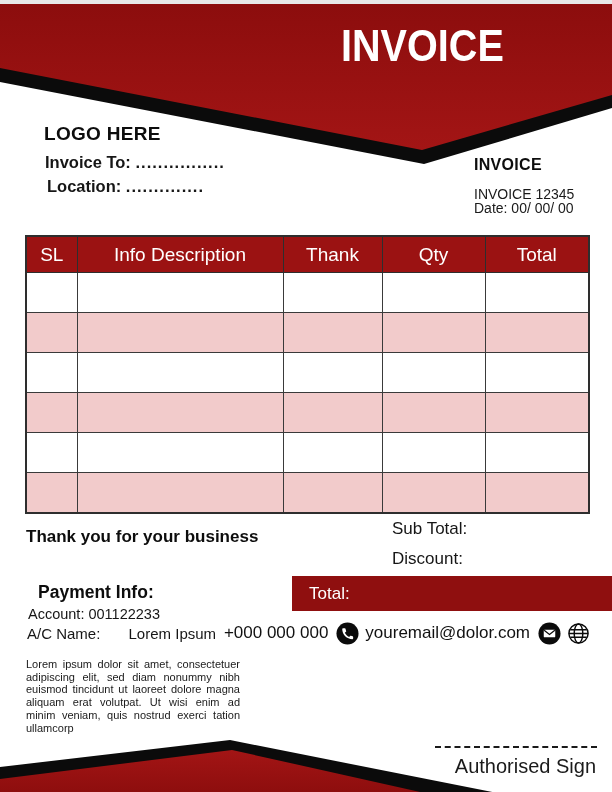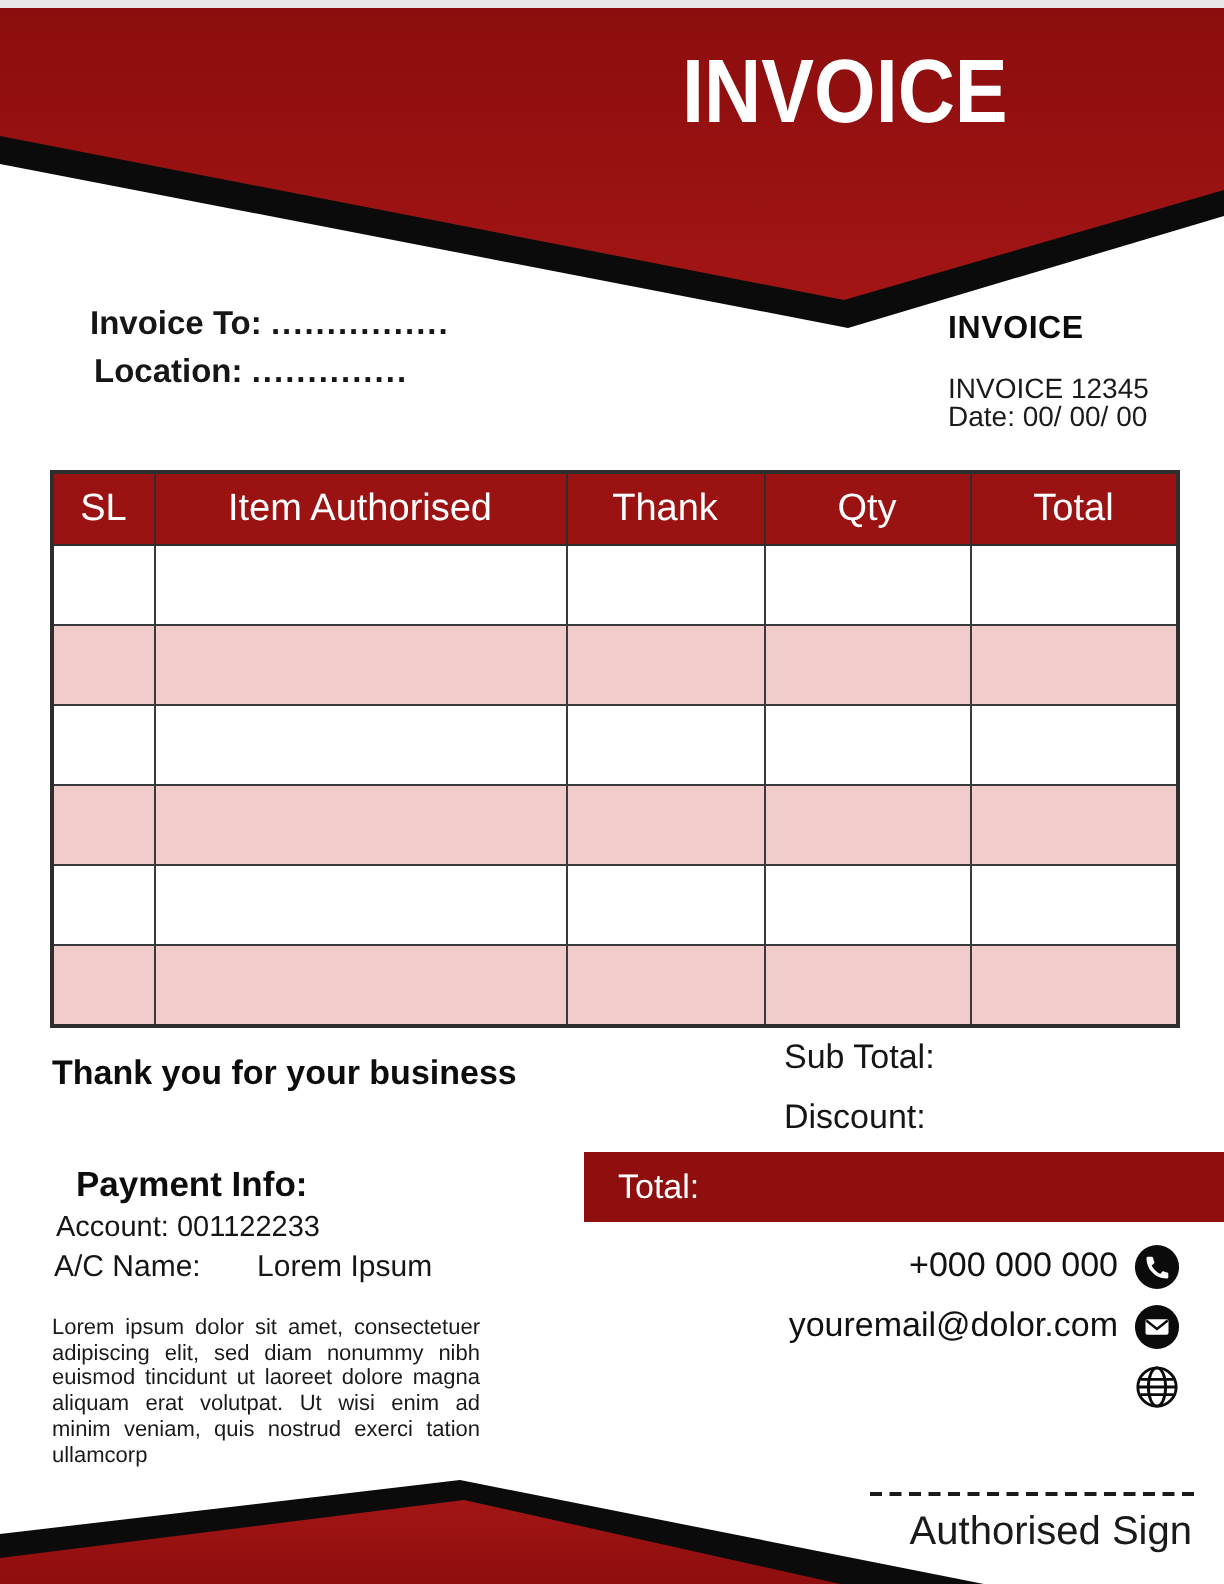--- a/index.html
+++ b/index.html
@@ -43,21 +43,21 @@
   }
   
   .payment-title{position:absolute;left:38px;top:578px;font-size:17.5px;font-weight:800;color:#0d0d0d;}
   .payment-line{position:absolute;font-size:14.5px;color:#161616;white-space:nowrap;}
   .acname-value{margin-left:24px;}
   .payment-note{
     position:absolute;left:26px;top:654px;width:214px;
     font-size:11px;line-height:12.7px;text-align:justify;color:#1a1a1a;
   }
   
-  .contact{position:absolute;right:22px;top:617px;display:flex;flex-direction:column;gap:6px;align-items:flex-end;}
+  .contact{position:absolute;right:22px;top:617px;display:flex;gap:6px;align-items:flex-end;}
   .contact-row{display:flex;align-items:center;gap:8px;height:24px;}
   .contact-row .txt{font-size:17px;color:#111;white-space:nowrap;}
   .cicon{width:23px;height:23px;display:block;}
   
   .footer-svg{position:absolute;left:0;top:730px;width:612px;height:62px;}
   .sign-dashes{position:absolute;left:435px;top:742px;width:162px;border-top:2px dashed #1a1a1a;}
   .sign-label{position:absolute;right:16px;top:751px;font-size:20px;color:#1a1a1a;}
 </style>
 </head>
 <body>
@@ -70,20 +70,21 @@
         <stop offset="0" stop-color="#8c0d0d"></stop>
         <stop offset="1" stop-color="#a31515"></stop>
       </linearGradient>
     </defs>
     <polygon points="0,0 612,0 612,104 424,160 0,78" fill="#0b0b0b"></polygon>
     <polygon points="0,0 612,0 612,91 422,146 0,64" fill="url(#redGrad)"></polygon>
   </svg>
 
   <div class="invoice-title">INVOICE</div>
 
+  <div class="logo-text">LOGO HERE</div>
 
   <div class="billto-line" style="left:45px;top:149px;">
     <span>Invoice To:</span>
     <span class="dots">................</span>
   </div>
   <div class="billto-line" style="left:47px;top:173px;">
     <span>Location:</span>
     <span class="dots">..............</span>
   </div>
 
@@ -98,21 +99,21 @@
     <colgroup>
       <col style="width:51px">
         <col style="width:206px">
         <col style="width:99px">
         <col style="width:103px">
         <col style="width:104px">
     </colgroup>
     <thead>
       <tr>
         <th>SL</th>
-        <th>Item Authorised</th>
+        <th>Info Description</th>
         <th>Thank</th>
         <th>Qty</th>
         <th>Total</th>
       </tr>
     </thead>
     <tbody>
       <tr class="row-white">
         <td></td>
           <td></td>
           <td></td>

